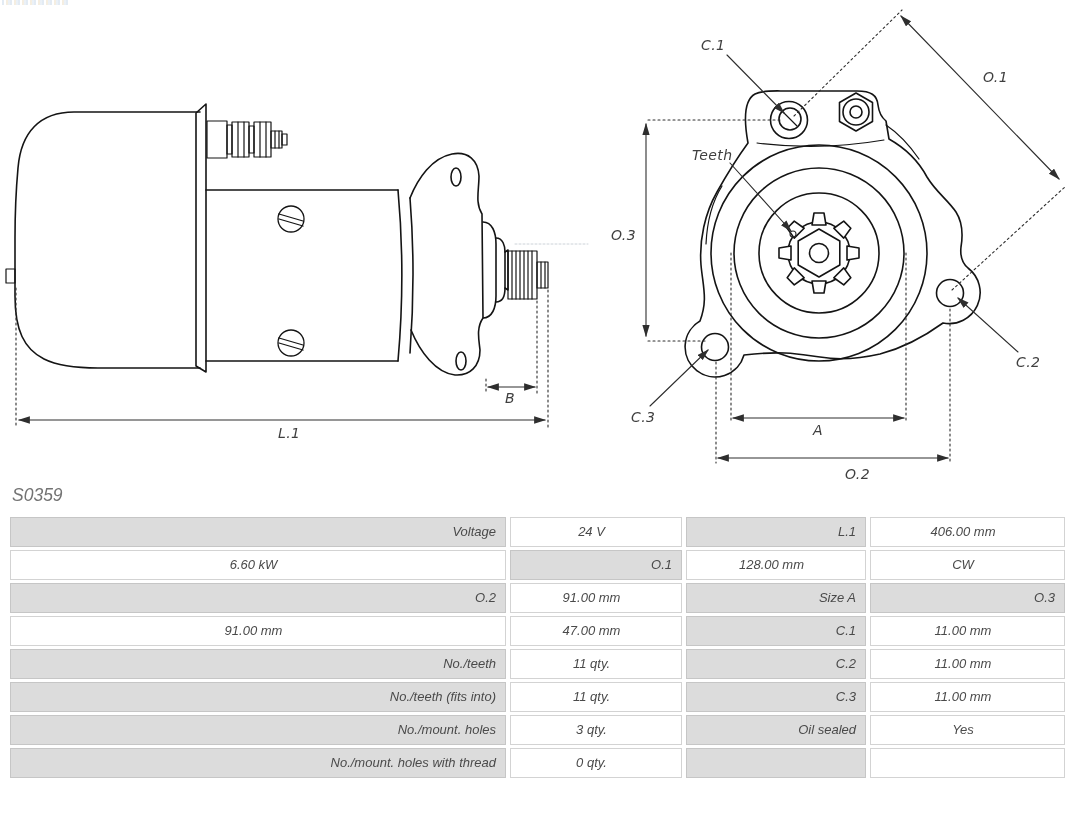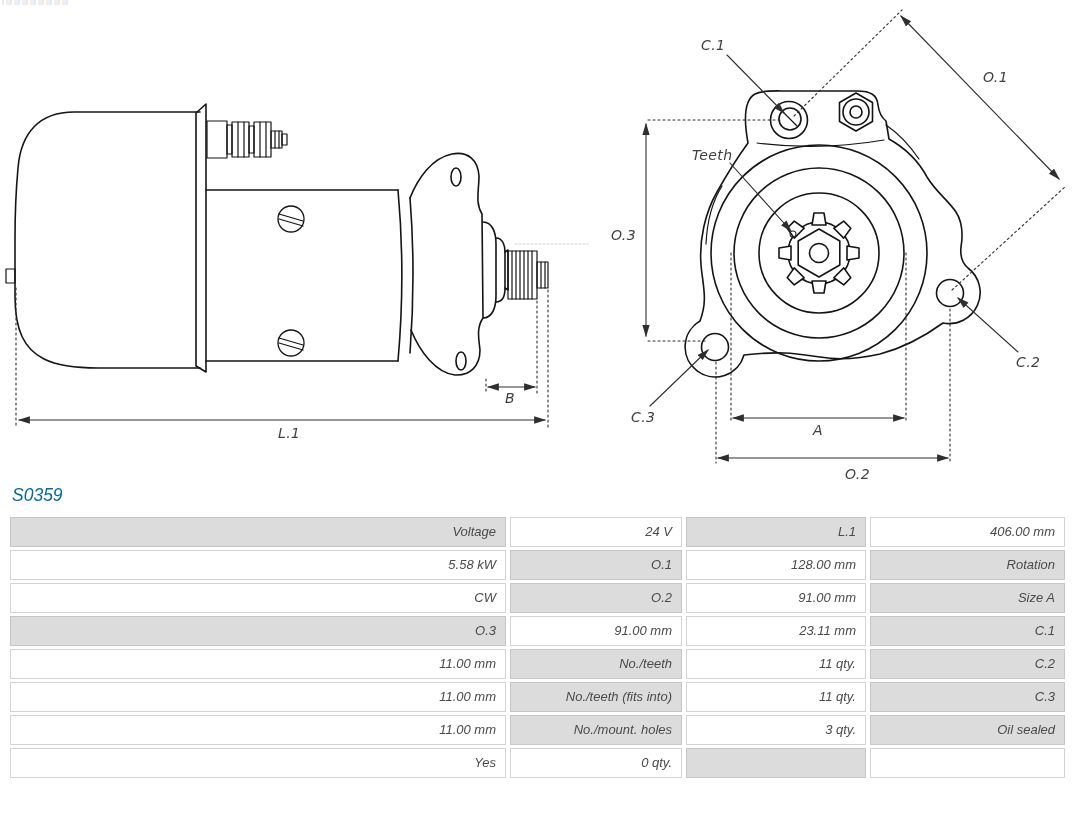--- a/index.html
+++ b/index.html
@@ -11,30 +11,30 @@
     background:repeating-linear-gradient(90deg,#d9e4f0 0 2px,#ffffff 2px 4px,#f2e8d6 4px 6px,#e4ecf4 6px 8px);}
 
   
   #drawing{position:absolute;left:0;top:0;width:1080px;height:480px;}
 
   
   .dim-label{position:absolute;color:#3f3f3f;font-size:14px;letter-spacing:.4px;
     font-family:"DejaVu Sans","Liberation Sans",sans-serif;white-space:nowrap;}
 
   
-  #part-number{position:absolute;left:12px;top:485px;font-size:17.5px;color:#0369a1;}
+  #part-number{position:absolute;left:12px;top:485px;font-size:17.5px;color:#737373;}
 
   
   #spec-table{position:absolute;left:10px;top:517px;width:1055px;
     display:grid;grid-template-columns:496px 172px 180px 195px;
     column-gap:4px;row-gap:3px;}
   .cell{box-sizing:border-box;height:30px;line-height:28px;font-size:13px;color:#4a4a4a;
     text-align:right;padding-right:9px;overflow:hidden;}
   .lbl{background:#dcdcdc;border:1px solid #c6c6c6;}
-  .val{background:#ffffff;border:1px solid #d3d3d3;}
+  .val{background:#ffffff;border:1px solid #d3d3d3;text-align:center;}
 </style>
 </head>
 <body>
 
 <div id="page">
 
   <div id="watermark"></div>
 
   <svg id="drawing" viewBox="0 0 1080 480" fill="none" stroke="#141414" stroke-width="1.6" stroke-linecap="round" stroke-linejoin="round">
     <defs>
@@ -199,50 +199,50 @@
   <span class="dim-label" style="left:278px;top:425px">L.1</span>
 
   <div id="part-number">S0359</div>
 
   <div id="spec-table">
     <div class="cell lbl">Voltage</div>
     <div class="cell val">24 V</div>
     <div class="cell lbl">L.1</div>
     <div class="cell val">406.00 mm</div>
 
-    <div class="cell val">5.58 kW</div>
+    <div class="cell val">6.60 kW</div>
     <div class="cell lbl">O.1</div>
     <div class="cell val">128.00 mm</div>
 
-    <div class="cell lbl">Rotation</div>
     <div class="cell val">CW</div>
     <div class="cell lbl">O.2</div>
     <div class="cell val">91.00 mm</div>
 
     <div class="cell lbl">Size A</div>
     <div class="cell lbl">O.3</div>
     <div class="cell val">91.00 mm</div>
 
-    <div class="cell val">23.11 mm</div>
+    <div class="cell val">47.00 mm</div>
     <div class="cell lbl">C.1</div>
     <div class="cell val">11.00 mm</div>
 
     <div class="cell lbl">No./teeth</div>
     <div class="cell val">11 qty.</div>
     <div class="cell lbl">C.2</div>
     <div class="cell val">11.00 mm</div>
 
     <div class="cell lbl">No./teeth (fits into)</div>
     <div class="cell val">11 qty.</div>
     <div class="cell lbl">C.3</div>
     <div class="cell val">11.00 mm</div>
 
     <div class="cell lbl">No./mount. holes</div>
     <div class="cell val">3 qty.</div>
     <div class="cell lbl">Oil sealed</div>
     <div class="cell val">Yes</div>
 
+    <div class="cell lbl">No./mount. holes with thread</div>
     <div class="cell val">0 qty.</div>
     <div class="cell lbl"></div>
     <div class="cell val"></div>
   </div>
 
 </div>
 
 </body></html>

